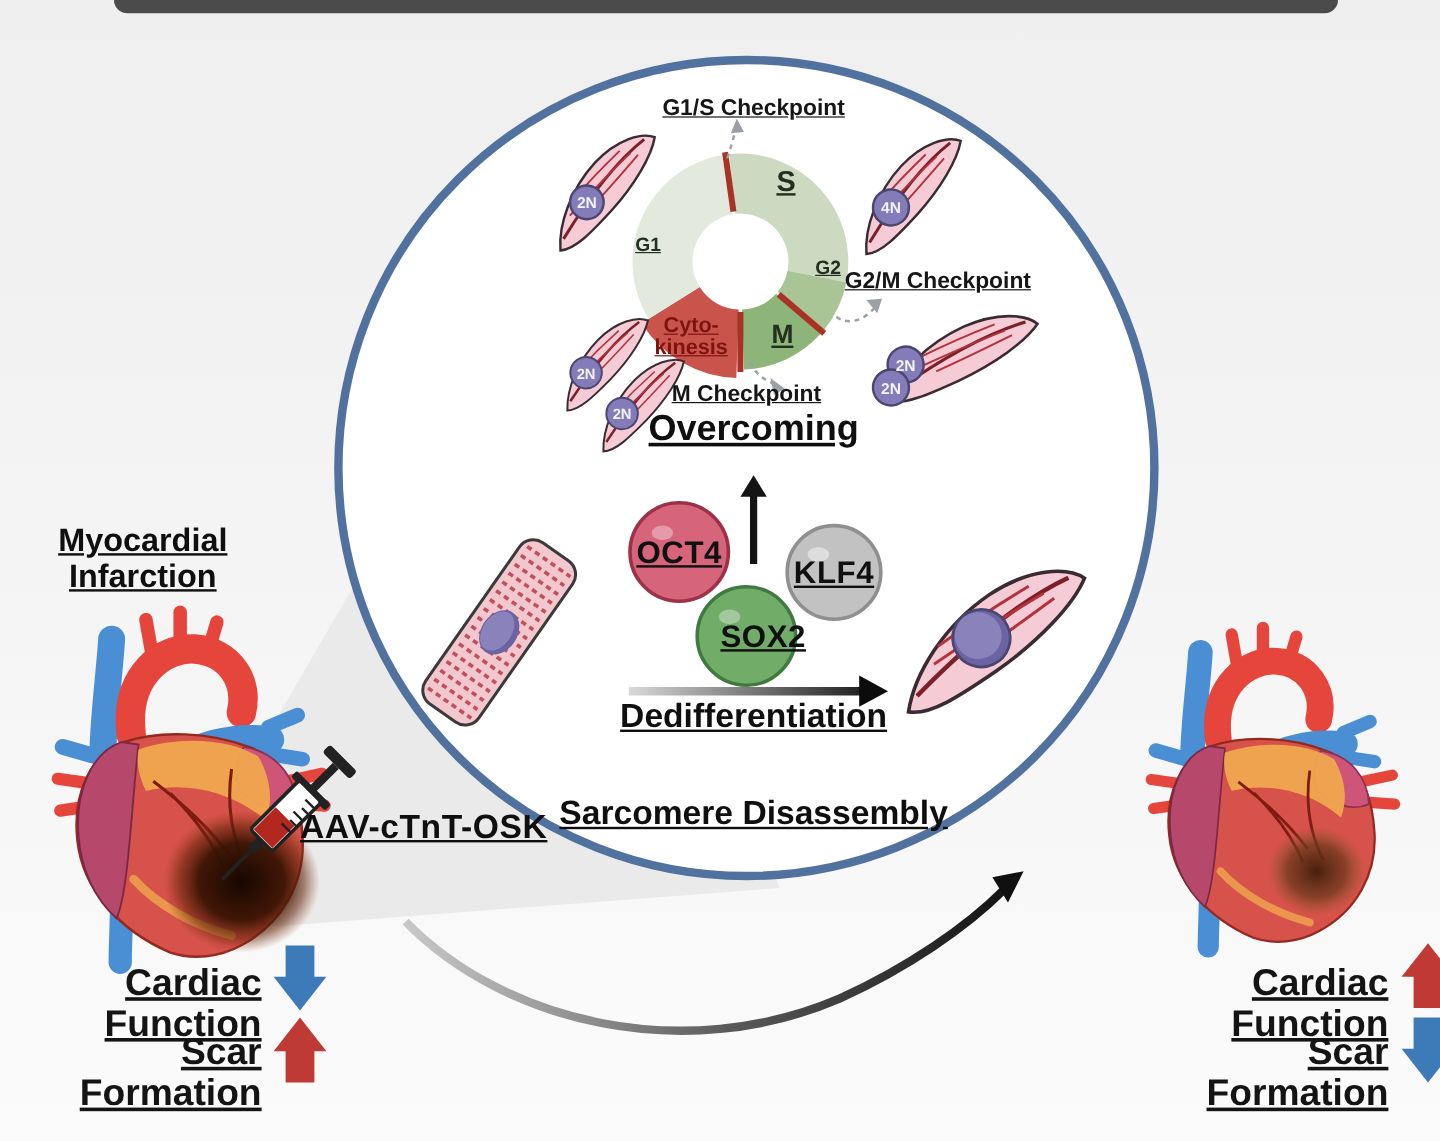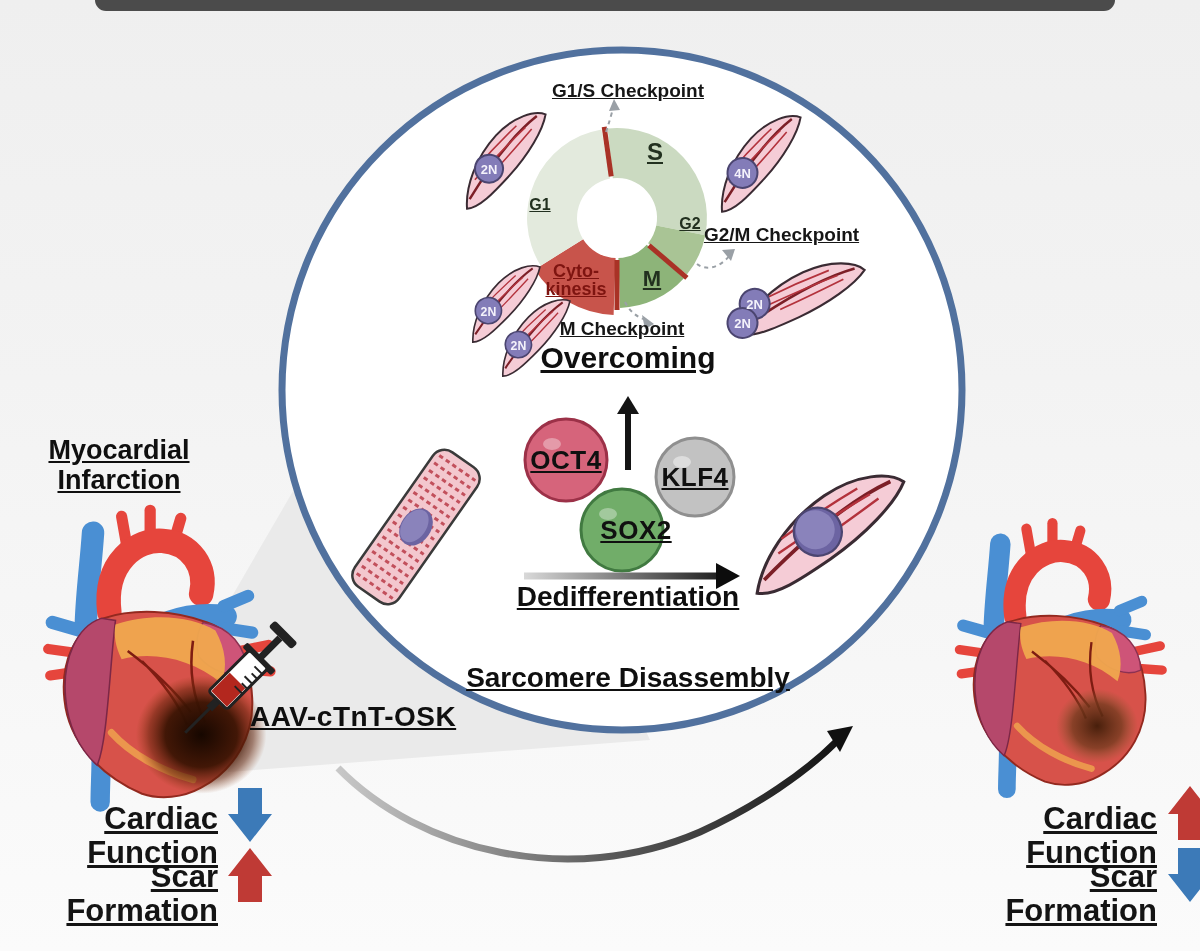--- a/index.html
+++ b/index.html
@@ -216,19 +216,19 @@
   <div class="lbl ctr factor-lbl" style="left:586px;top:516px;width:100px;">SOX2</div>
 
   <div class="lbl ctr process" style="left:478px;top:556px;width:300px;margin-top:26px;">Dedifferentiation</div>
   <div class="lbl ctr process" style="left:448px;top:623px;width:360px;margin-top:40px;">Sarcomere Disassembly</div>
 
   <div class="lbl ctr big-side" style="left:28px;top:436px;width:182px;">
     <div>Myocardial</div>
     <div>Infarction</div>
   </div>
 
-  <div class="lbl aav" style="left:250px;top:674px;width:220px;margin-top:28px;">AAV-cTnT-OSK</div>
+  <div class="lbl aav" style="left:250px;top:674px;width:220px;">AAV-cTnT-OSK</div>
 
   <div class="lbl rgt status-txt" style="left:0px;top:802px;width:218px;">Cardiac Function</div>
   <div class="lbl rgt status-txt" style="left:0px;top:860px;width:218px;">Scar Formation</div>
   <div class="lbl rgt status-txt" style="left:935px;top:802px;width:222px;">Cardiac Function</div>
   <div class="lbl rgt status-txt" style="left:935px;top:860px;width:222px;">Scar Formation</div>
 </div>
 
 </body></html>

